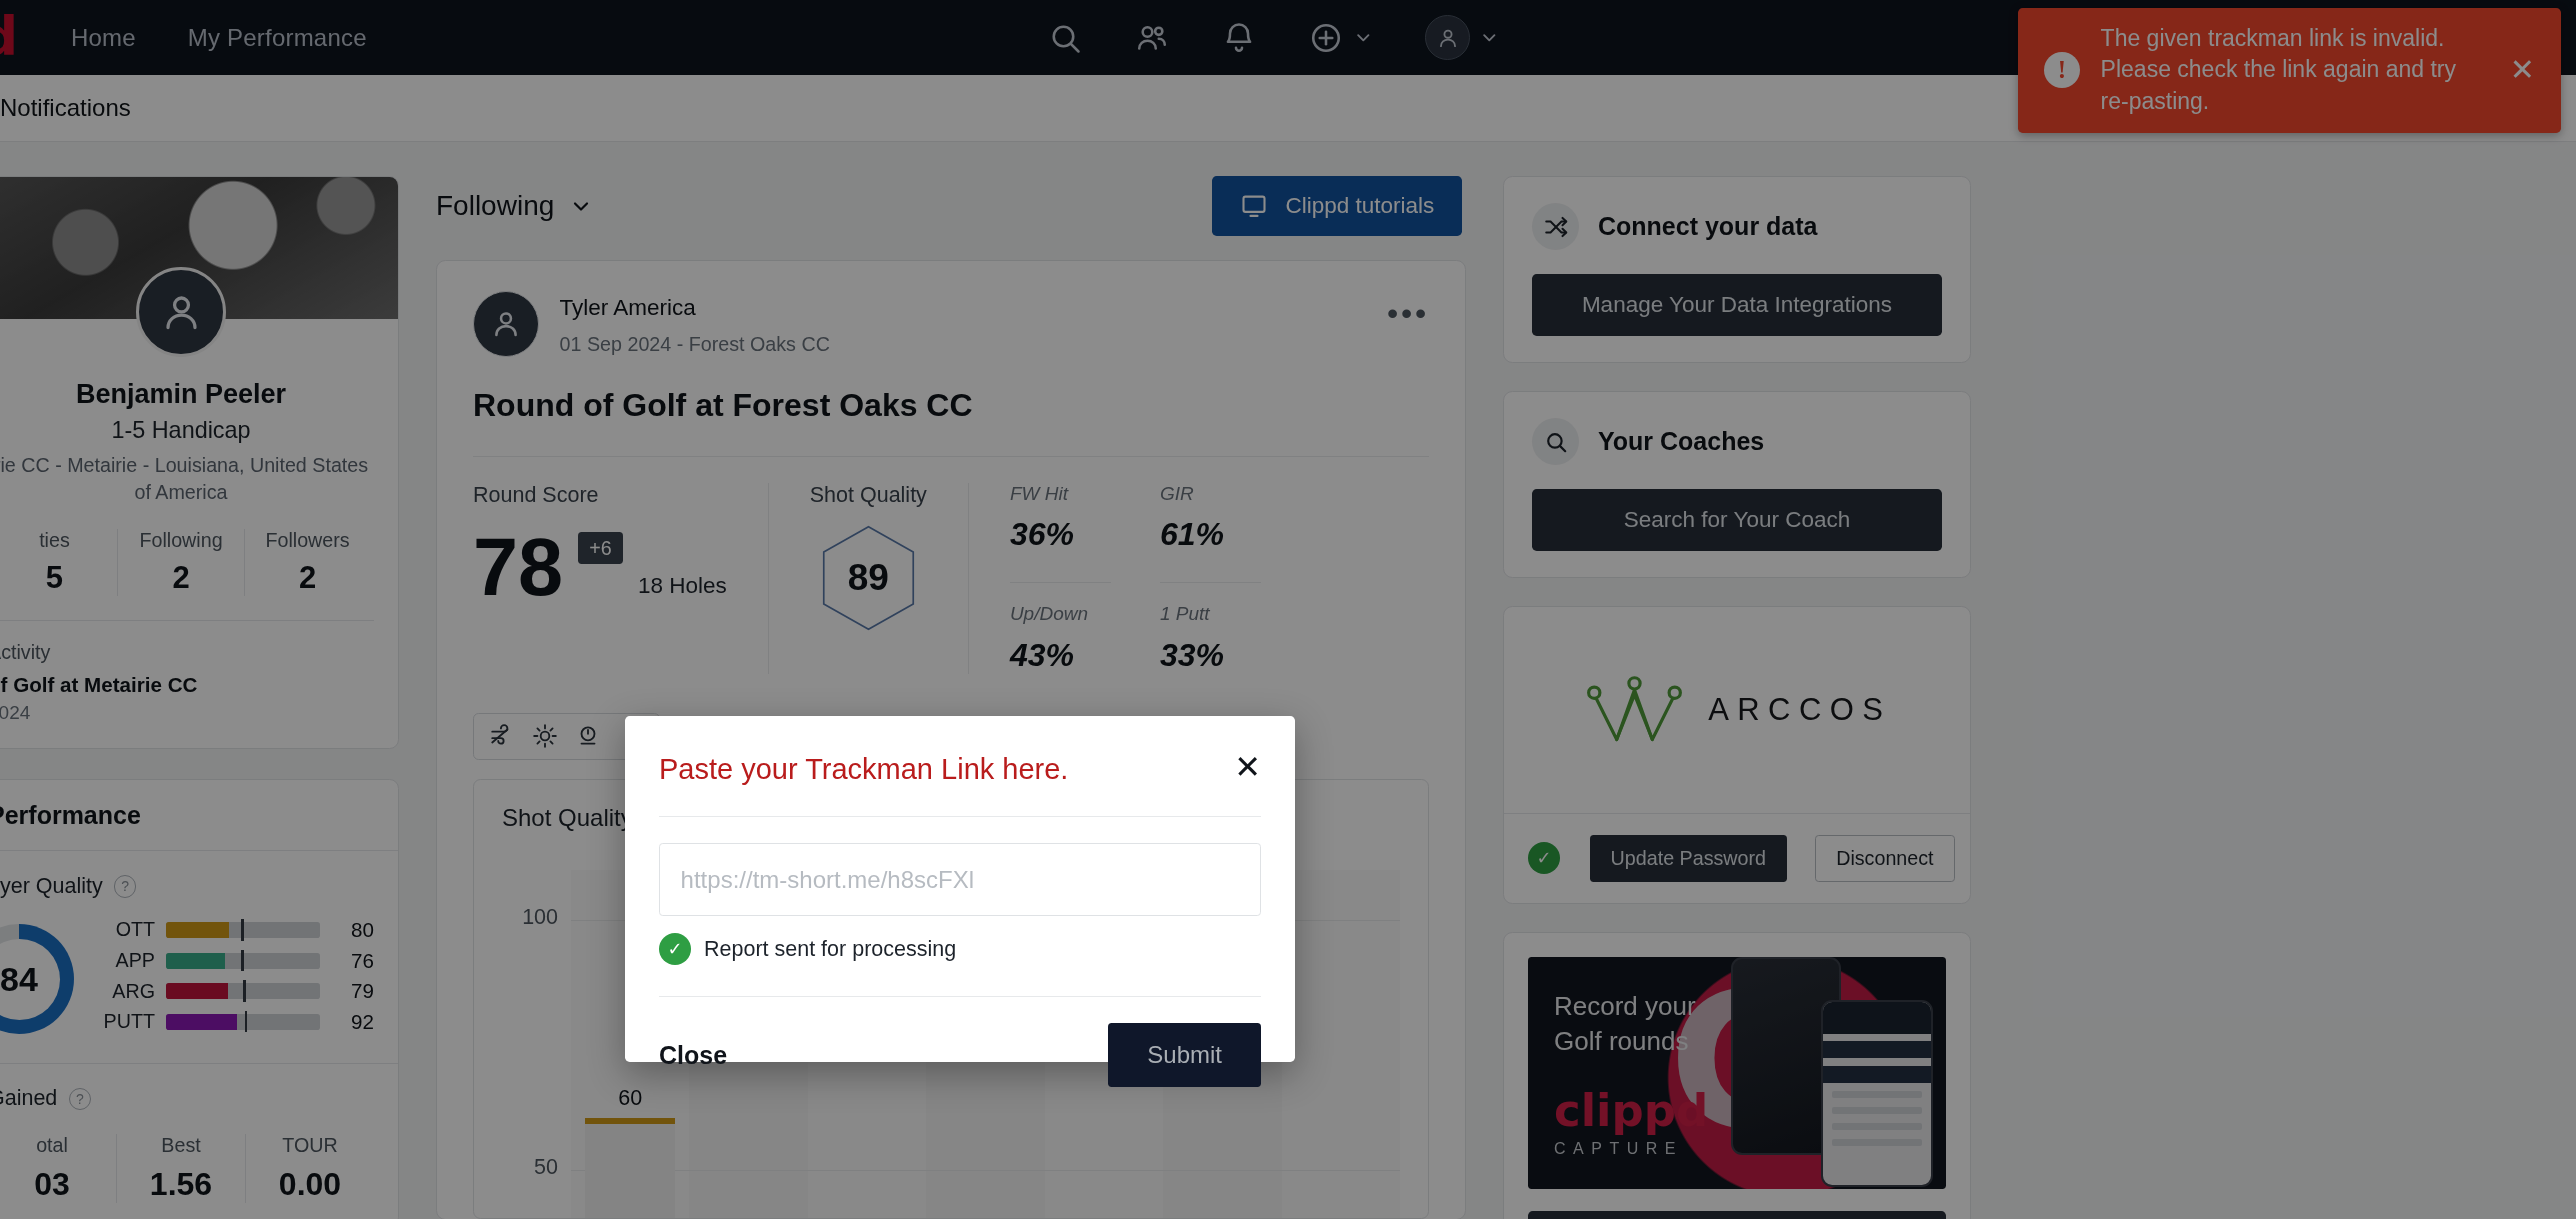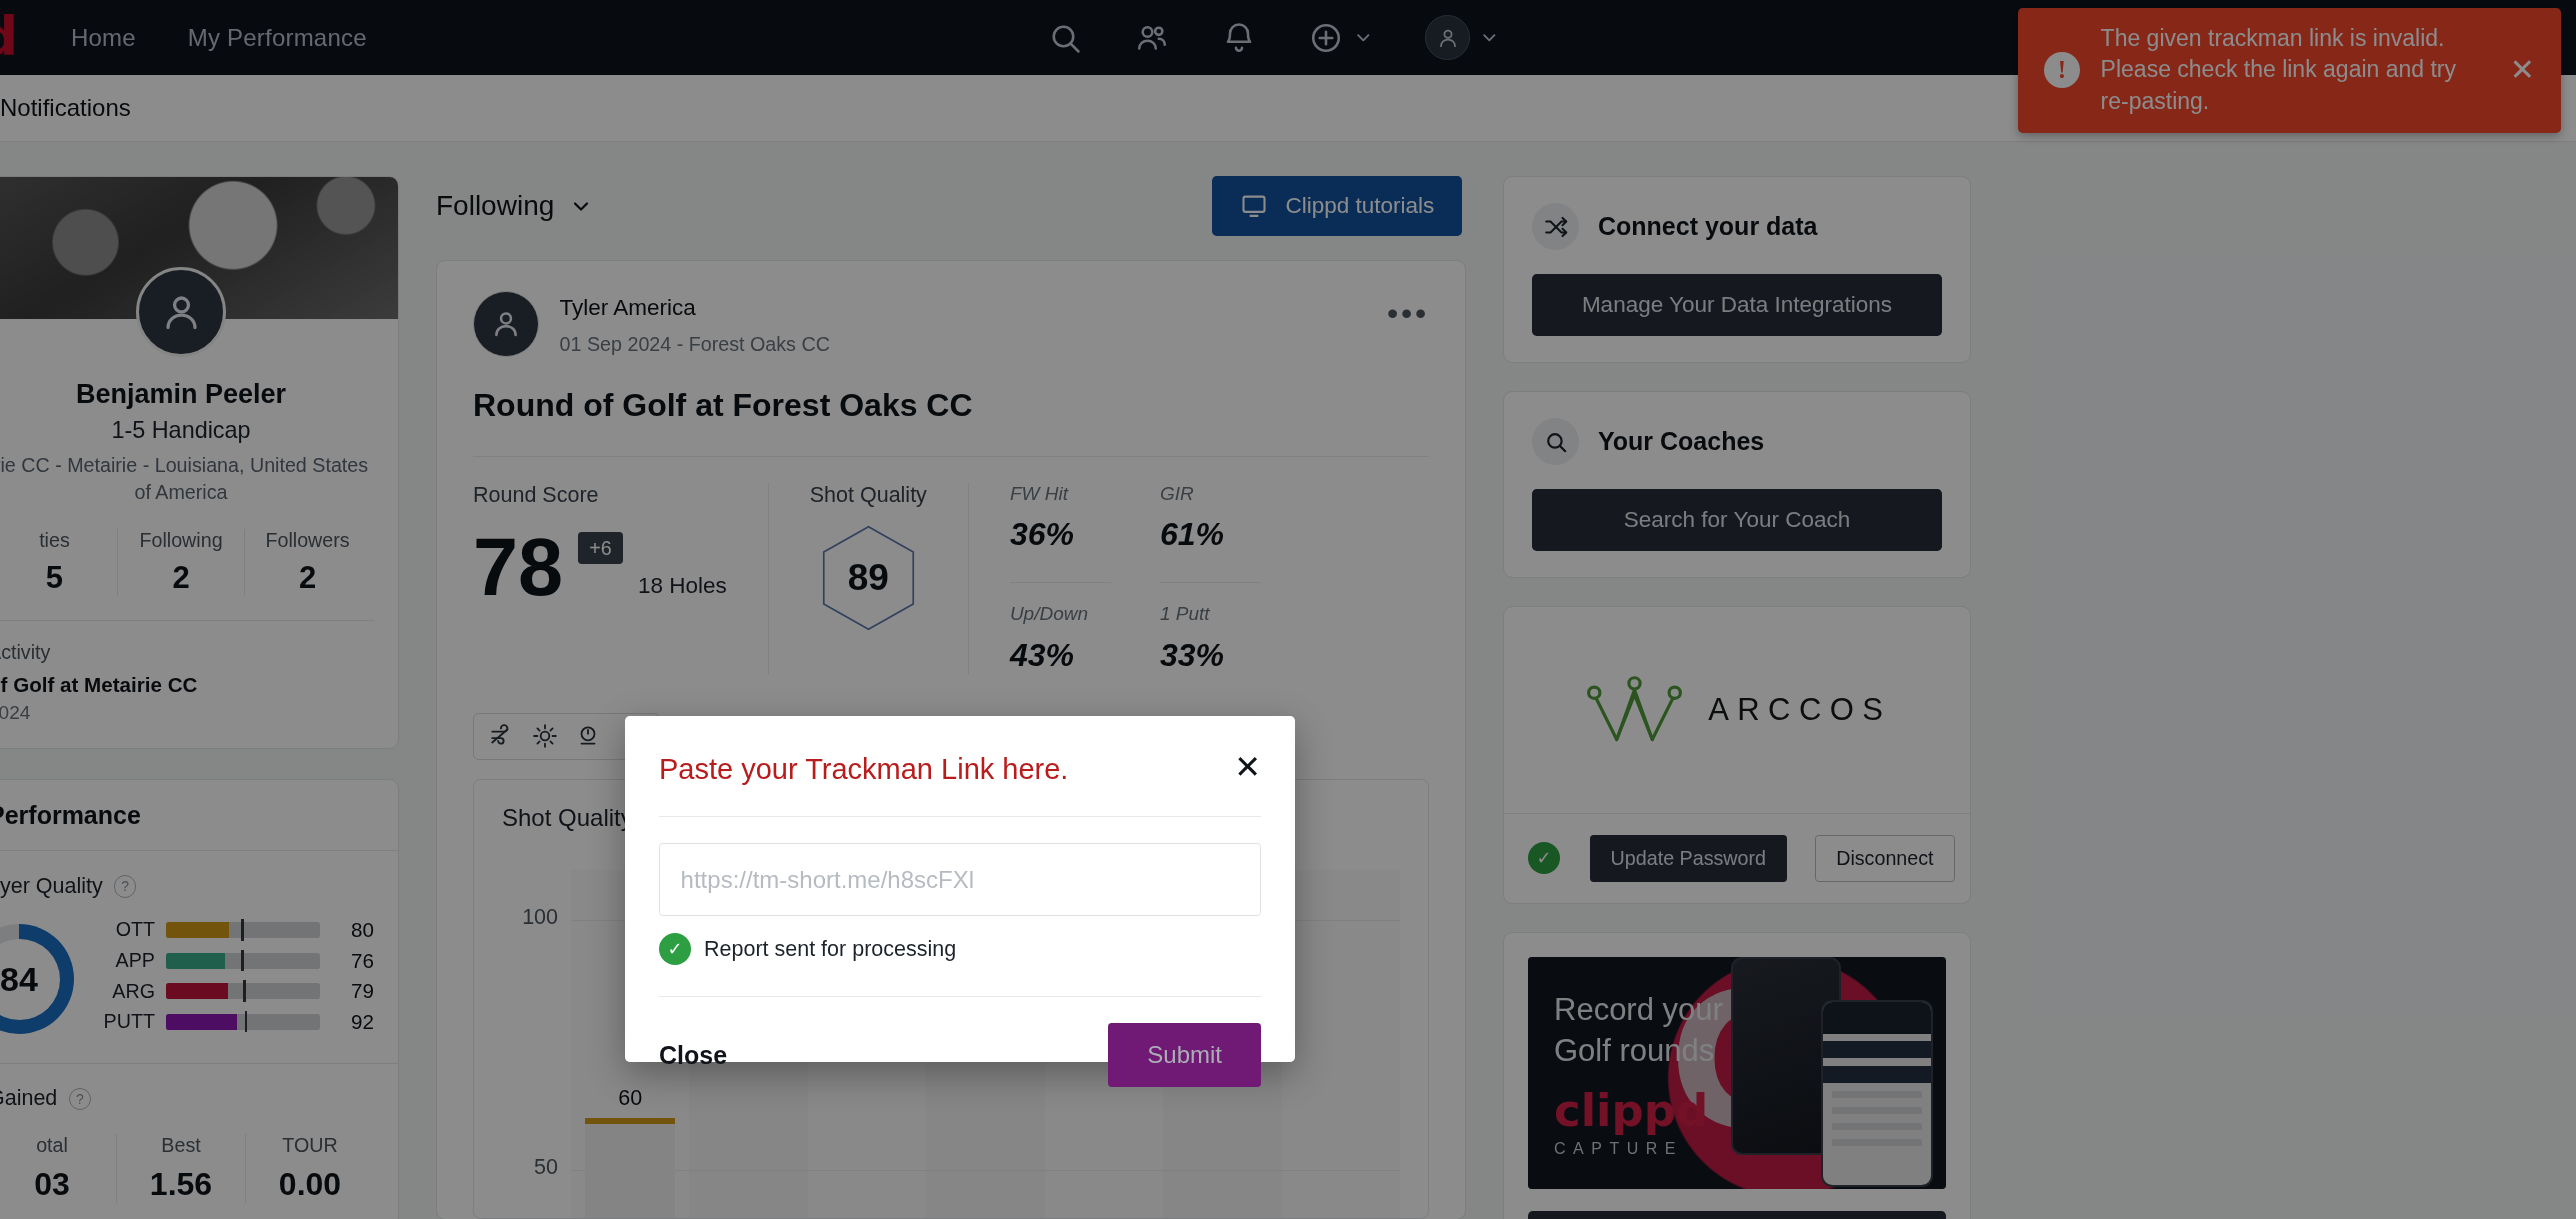--- a/index.html
+++ b/index.html
@@ -274,21 +274,21 @@
   .promo-img {
     position: relative; height: 232px; border-radius: 3.7px; overflow: hidden;
     background: radial-gradient(circle at 62% 52%, #c31c46 0 118px, #11161f 120px),
                 linear-gradient(120deg,#0d1118,#151b25);
   }
   .promo-c {
     position: absolute; right: 140px; top: 22.5px;
     font-size: 187px; font-weight: 700; color: rgba(205,208,212,.85);
     font-family: "DejaVu Sans", sans-serif; line-height: .88;
   }
-  .promo-txt { position: absolute; left: 26px; top: 32px; color: #e7e9ec; font-size: 31px; line-height: 1.35; }
+  .promo-txt { position: absolute; left: 26px; top: 32px; color: #e7e9ec; font-size: 26px; line-height: 1.35; }
   .promo-brand { position: absolute; left: 26px; top: 131px; }
   .promo-clippd { font-size: 45px; font-weight: 700; color: #d21f47; font-family: "DejaVu Sans", sans-serif; line-height: 1; }
   .promo-cap { font-size: 16px; letter-spacing: 7.5px; color: #c8ccd1; margin-top: 7.5px; }
   .phone-a { position: absolute; right: 105px; top: 0; width: 110px; height: 198px; background: linear-gradient(160deg,#2a2f38,#14181f); border-radius: 11.2px; border: 2.8px solid #3a3f49; }
   .phone-b { position: absolute; right: 13px; top: 43px; width: 112px; height: 187px; background: #e9eaec; border-radius: 11.2px; border: 2.8px solid #3a3f49; overflow: hidden; }
   .pb-top { height: 32px; background: #1b2430; }
   .pb-line { height: 7.5px; margin: 8.4px 9.4px; background: #cfd3d8; border-radius: 1.9px; }
   .pb-dark { height: 17px; margin: 7.5px 0; background: #243042; }
   .promo-btn { margin-top: 22.5px; background: #272f3a; border-radius: 4.7px; height: 51px; }
 
@@ -310,21 +310,21 @@
     width: 100%; height: 73px; border: 0.9px solid #dfe2e5; border-radius: 3.7px;
     padding: 0 20.6px; font-size: 24px; color: #10141a; background: #fff;
     font-family: "Liberation Sans", sans-serif;
   }
   .m-input::placeholder { color: #b6bbc1; }
   .m-status { display: flex; align-items: center; gap: 13px; margin-top: 17px; }
   .m-status-txt { font-size: 21.5px; color: #1d232b; }
   .m-foot { display: flex; align-items: center; justify-content: space-between; padding-top: 26px; }
   .m-close { font-size: 25px; font-weight: 700; color: #10141a; cursor: pointer; }
   .m-submit {
-    background: #701a75; color: #a9aeb4; font-size: 24px;
+    background: #0f172a; color: #a9aeb4; font-size: 24px;
     padding: 18px 39px; border: 0; border-radius: 3.7px;
     font-family: "Liberation Sans", sans-serif; cursor: default;
   }
 </style>
 </head>
 <body>
 
 <div id="root">
 
   <div class="topnav">

